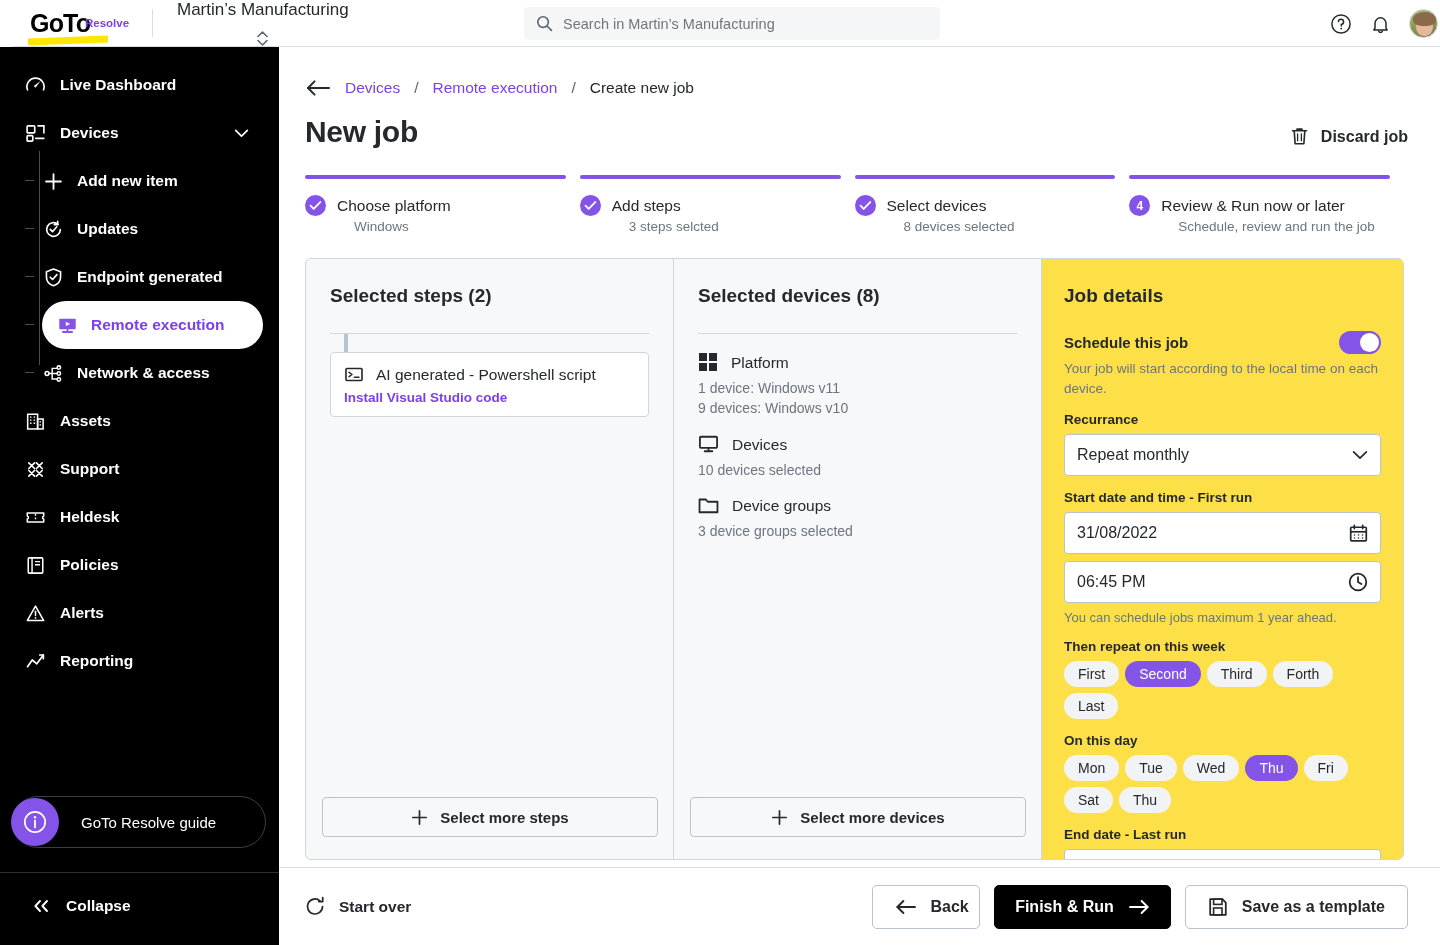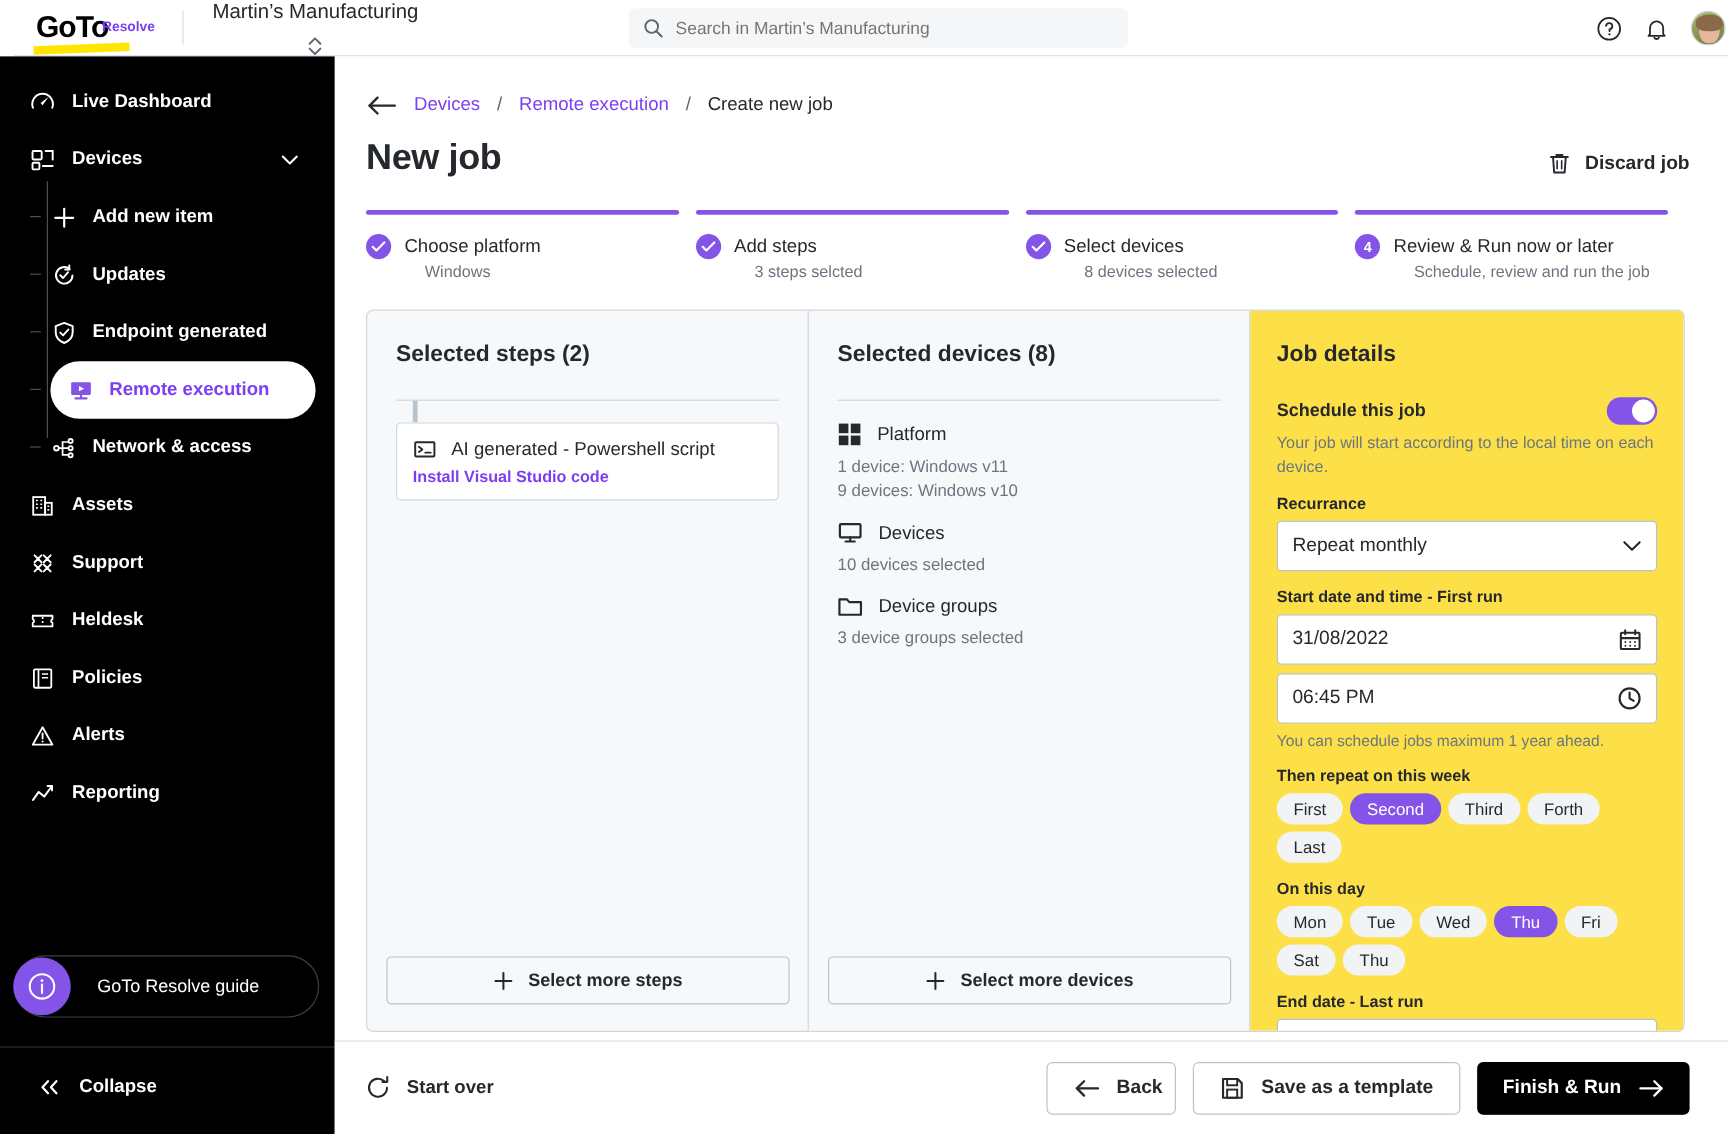--- a/index.html
+++ b/index.html
@@ -703,34 +703,34 @@
     <div class="btn btn-outline" style="width:108px;padding-left:33px;">
       <span>
         <svg width="22" height="16" viewBox="0 0 22 16">
             <path d="M20 8H2.4" stroke="#25282d" stroke-width="1.9" stroke-linecap="round"></path>
             <path d="M8.4 2 L2.4 8 L8.4 14" fill="none" stroke="#25282d" stroke-width="1.9" stroke-linecap="round" stroke-linejoin="round"></path>
           </svg>
       </span>
       <span>Back</span>
     </div>
 
+    <div class="btn btn-dark">
+      <span>Finish &amp; Run</span>
+      <span>
+        <svg width="22" height="16" viewBox="0 0 22 16">
+            <path d="M2 8h17.6" stroke="#ffffff" stroke-width="1.9" stroke-linecap="round"></path>
+            <path d="M13.6 2 L19.6 8 L13.6 14" fill="none" stroke="#ffffff" stroke-width="1.9" stroke-linecap="round" stroke-linejoin="round"></path>
+          </svg>
+      </span>
+    </div>
+
     <div class="btn btn-outline">
       <span>
         <svg width="20" height="20" viewBox="0 0 20 20">
             <path d="M2.2 2.2h12.2l3.4 3.4v12.2H2.2z" fill="none" stroke="#25282d" stroke-width="1.8" stroke-linejoin="round"></path>
             <rect x="5.6" y="2.2" width="8.4" height="5.2" fill="none" stroke="#25282d" stroke-width="1.6"></rect>
             <rect x="5.6" y="11" width="8.4" height="6.8" fill="none" stroke="#25282d" stroke-width="1.6"></rect>
           </svg>
       </span>
       <span>Save as a template</span>
     </div>
-
-    <div class="btn btn-dark">
-      <span>Finish &amp; Run</span>
-      <span>
-        <svg width="22" height="16" viewBox="0 0 22 16">
-            <path d="M2 8h17.6" stroke="#ffffff" stroke-width="1.9" stroke-linecap="round"></path>
-            <path d="M13.6 2 L19.6 8 L13.6 14" fill="none" stroke="#ffffff" stroke-width="1.9" stroke-linecap="round" stroke-linejoin="round"></path>
-          </svg>
-      </span>
-    </div>
   </div>
 </div>
 
 </body></html>

